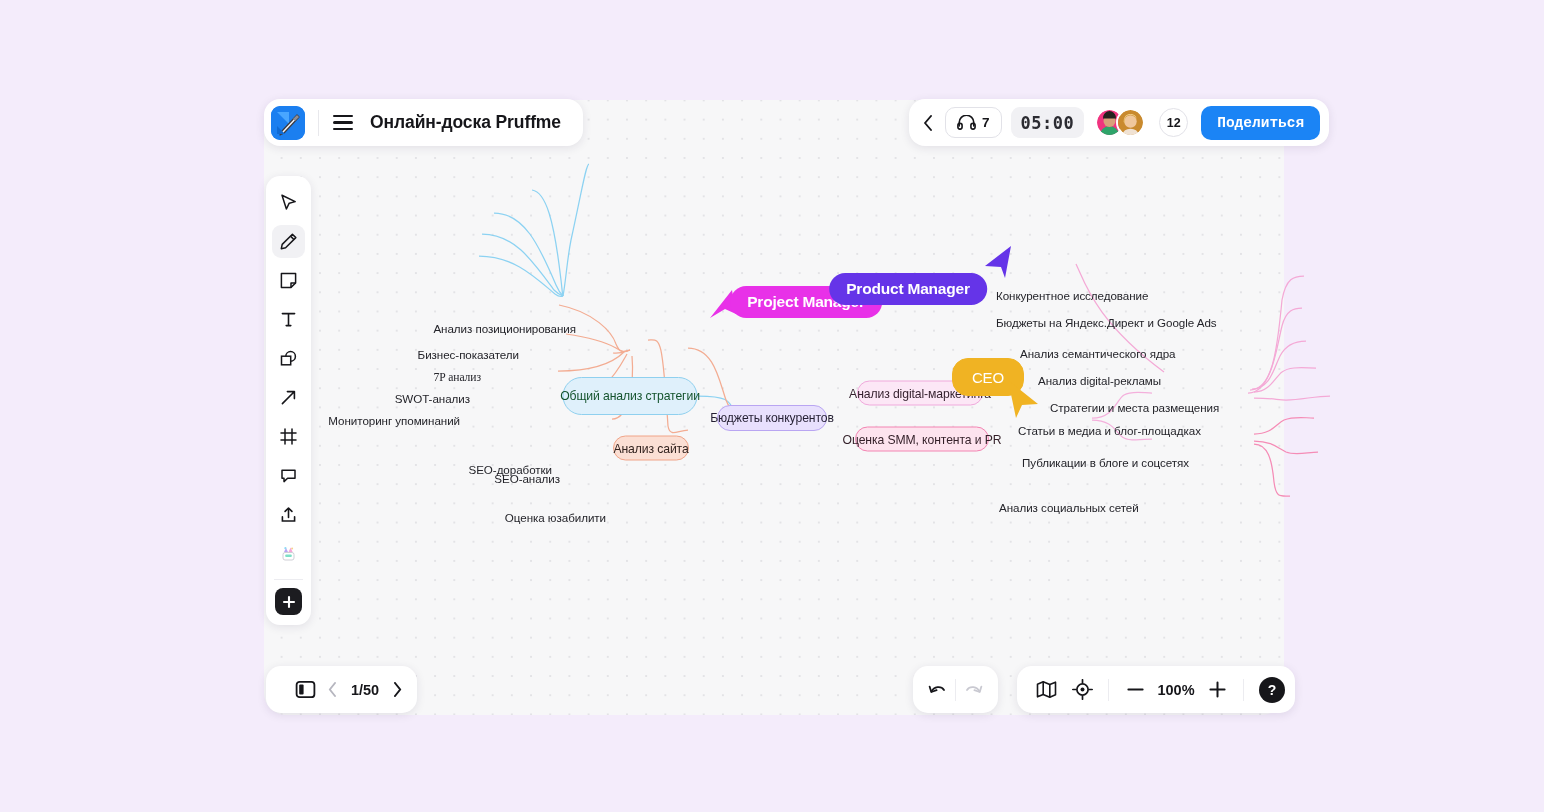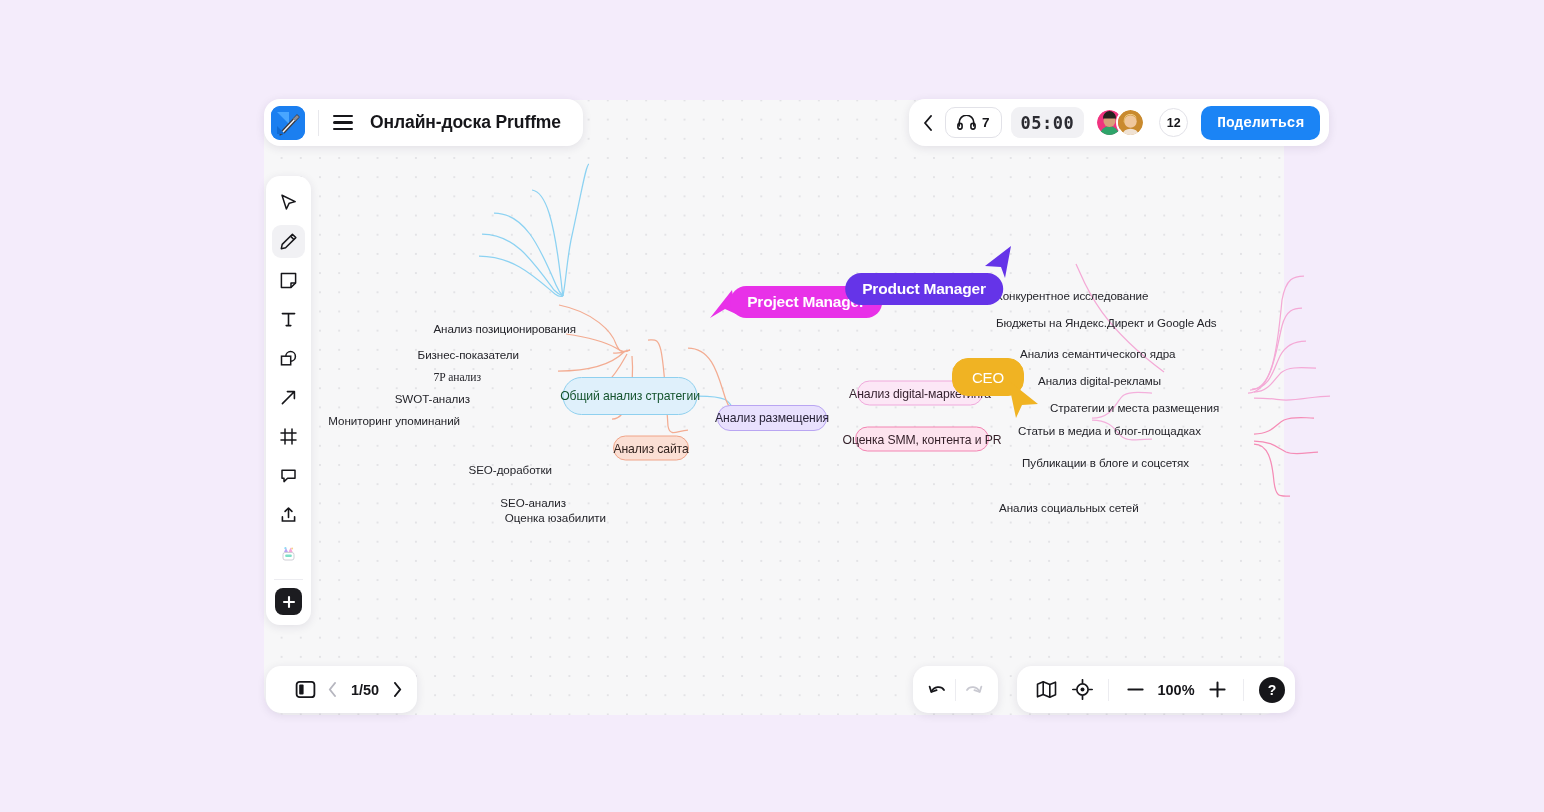--- a/index.html
+++ b/index.html
@@ -246,49 +246,49 @@
         </g>
 
         <g stroke="#f4a9d6">
           <path d="M812 164 C 820 180, 830 220, 900 272"></path>
         </g>
       </g>
     </svg>
 
     <div id="mm-layer">
         <div class="node" style="left: 366px; top: 296px; width: 135px; height: 38px; background: rgb(223, 240, 251); border: 1.3px solid rgb(143, 208, 239); color: #14532d;">Общий анализ стратегии</div>
-        <div class="node" style="left: 508px; top: 318px; width: 110px; height: 26px; background: rgb(232, 224, 253); border: 1.3px solid rgb(185, 165, 242); color: rgb(36, 31, 51);">Анализ размещения</div>
+        <div class="node" style="left: 508px; top: 318px; width: 110px; height: 26px; background: rgb(232, 224, 253); border: 1.3px solid rgb(185, 165, 242); color: rgb(36, 31, 51);">Бюджеты конкурентов</div>
         <div class="node" style="left: 387px; top: 348px; width: 76px; height: 25px; background: rgb(251, 223, 212); border: 1.3px solid rgb(240, 164, 136); color: rgb(51, 35, 31);">Анализ сайта</div>
         <div class="node" style="left: 656px; top: 293px; width: 126px; height: 25px; background: rgb(252, 231, 246); border: 1.3px solid rgb(240, 169, 220); color: rgb(51, 31, 44);">Анализ digital-маркетинга</div>
         <div class="node" style="left: 658px; top: 339px; width: 134px; height: 25px; background: rgb(253, 227, 238); border: 1.3px solid rgb(243, 132, 178); color: rgb(51, 31, 40);">Оценка SMM, контента и PR</div>
         <div class="node" style="left: 724px; top: 277px; width: 72px; height: 38px; background: rgb(240, 179, 35); border: 1.3px solid rgb(240, 179, 35); color: rgb(255, 255, 255); font-size: 15px; font-weight: 400; border-radius: 16px;">CEO</div>
         <div class="leaf left" style="left: 312px; top: 228px;">Анализ позиционирования</div>
         <div class="leaf left" style="left: 255px; top: 254px;">Бизнес-показатели</div>
         <div class="leaf left" style="left: 217px; top: 277px; font-family: Liberation Serif, serif;">7P анализ</div>
         <div class="leaf left" style="left: 206px; top: 298px;">SWOT-анализ</div>
         <div class="leaf left" style="left: 196px; top: 320px;">Мониторинг упоминаний</div>
         <div class="leaf left" style="left: 288px; top: 369px;">SEO-доработки</div>
-        <div class="leaf left" style="left: 296px; top: 402px; margin-left: 6px;">SEO-анализ</div>
+        <div class="leaf left" style="left: 296px; top: 378px;">SEO-анализ</div>
         <div class="leaf left" style="left: 342px; top: 417px;">Оценка юзабилити</div>
         <div class="leaf right" style="left: 732px; top: 195px;">Конкурентное исследование</div>
         <div class="leaf right" style="left: 732px; top: 222px;">Бюджеты на Яндекс.Директ и Google Ads</div>
         <div class="leaf right" style="left: 756px; top: 253px;">Анализ семантического ядра</div>
         <div class="leaf right" style="left: 774px; top: 280px;">Анализ digital-рекламы</div>
         <div class="leaf right" style="left: 786px; top: 307px;">Стратегии и места размещения</div>
         <div class="leaf right" style="left: 754px; top: 330px;">Статьи в медиа и блог-площадках</div>
         <div class="leaf right" style="left: 758px; top: 362px;">Публикации в блоге и соцсетях</div>
         <div class="leaf right" style="left: 735px; top: 407px;">Анализ социальных сетей</div>
         <svg width="42" height="42" viewBox="0 0 42 42" class="cursor-arrow" style="left: 442px; top: 184px;">
           <path d="M4 34 L26 6 L30 30 L19 25 Z" fill="#e831e8"></path>
         </svg>
         <div class="cursor-label" style="left: 542px; top: 202px; background: rgb(232, 49, 232);">Project Manager</div>
         <svg width="42" height="42" viewBox="0 0 42 42" class="cursor-arrow" style="left: 711px; top: 140px;">
           <path d="M36 6 L10 26 L26 27 L30 38 Z" fill="#6534e8"></path>
         </svg>
-        <div class="cursor-label" style="left: 660px; top: 189px; background: rgb(101, 52, 232);">Product Manager</div>
+        <div class="cursor-label" style="left: 644px; top: 189px; background: rgb(101, 52, 232);">Product Manager</div>
         <svg width="46" height="46" viewBox="0 0 46 46" class="cursor-arrow" style="left: 741px; top: 278px;">
           <path d="M3 2 L33 26 L17 27 L11 40 Z" fill="#f0b323"></path>
         </svg>
       </div>
   </div>
 
   <div id="titlebar" class="panel">
     <div id="logo">
       <svg width="34" height="34" viewBox="0 0 34 34">
         <rect width="34" height="34" rx="9" fill="#1b7ff0"></rect>

